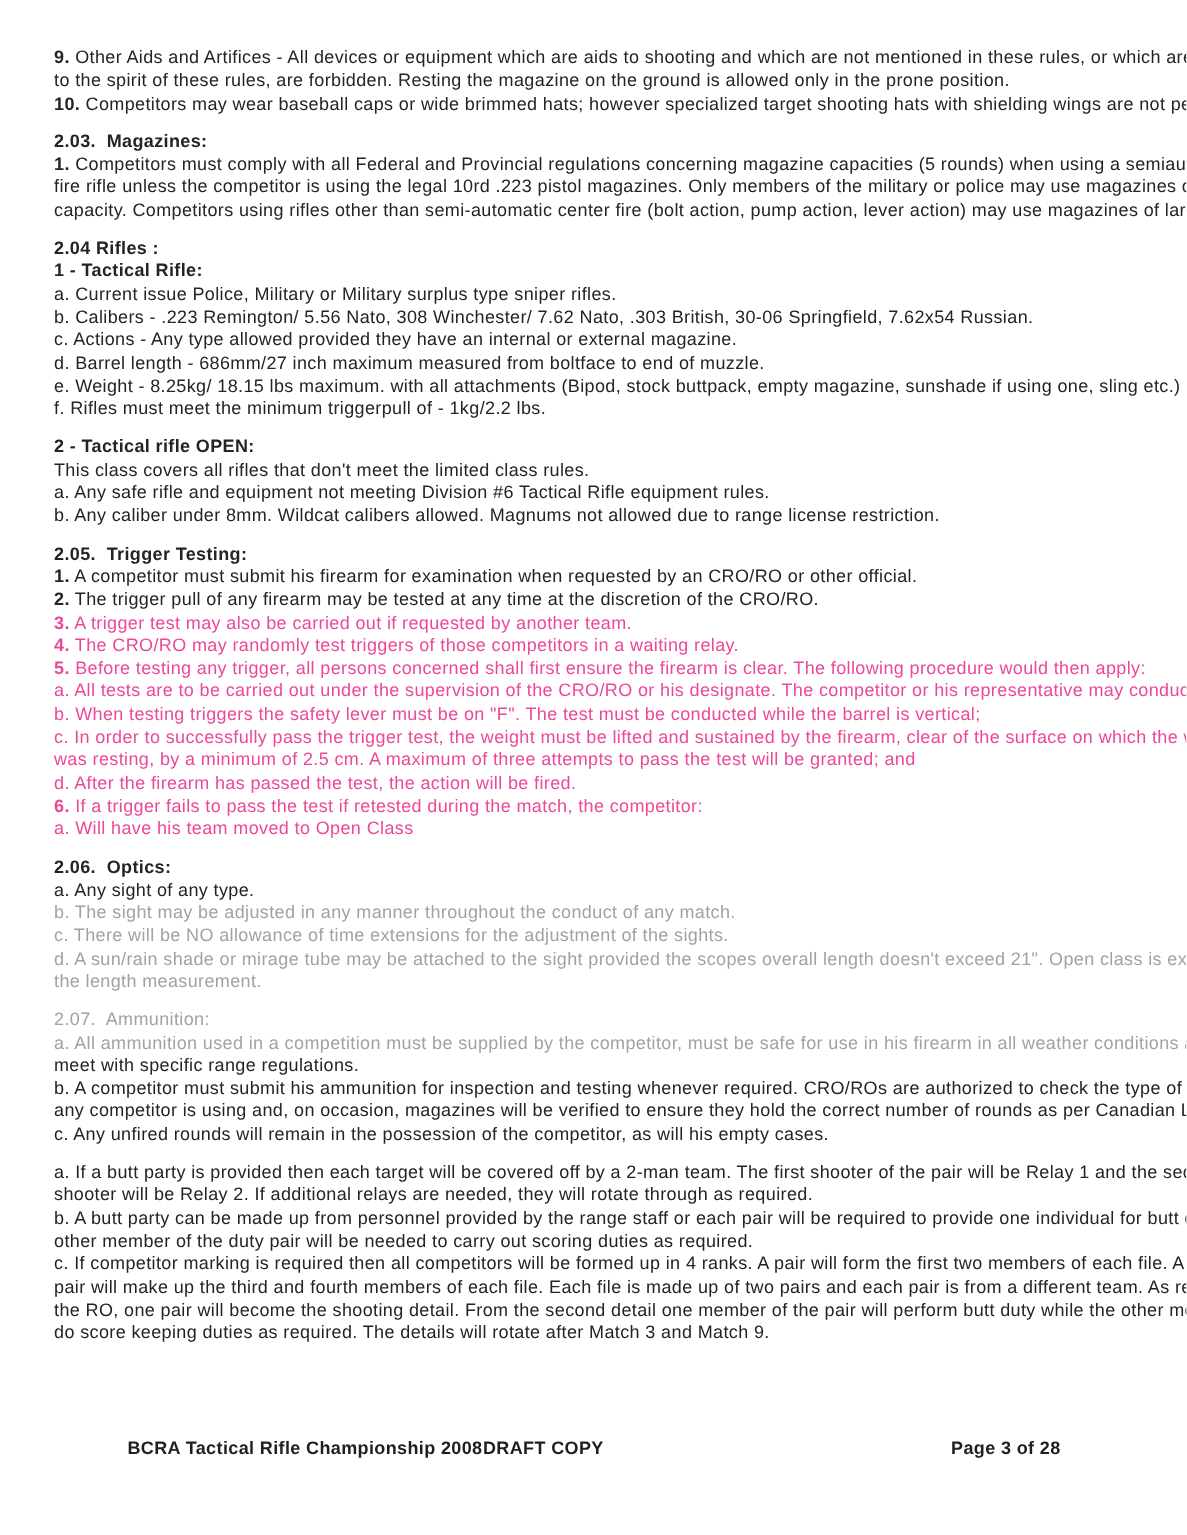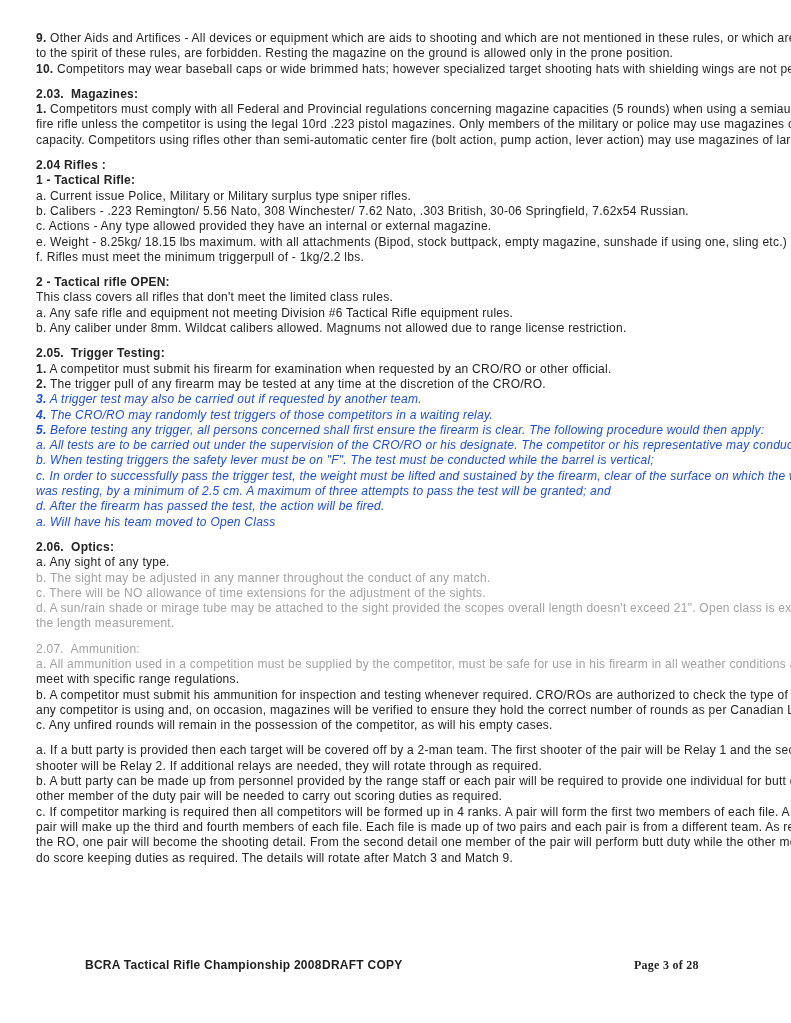--- a/index.html
+++ b/index.html
@@ -17,33 +17,33 @@
   .block {margin-bottom:10px;}
   .line {
     white-space:pre;
     font-size:12px;
     line-height:15.3px;
     letter-spacing:0.25px;
     color:#242424;
   }
   .hd {font-weight:700;}
   .pfx {font-weight:700;}
-  .s-m {color:#1d4ed8;font-style:italic;}
+  .s-m {color:#ec4899;}
   .s-f {color:#a2a2a2;}
   .footer-bar {position:absolute; top:958px; left:0; width:692px; height:16px;}
   .footer-bar span {
     position:absolute;
     font-size:12px; font-weight:700;
     letter-spacing:0.25px;
     color:#1f1f1f;
     white-space:pre;
   }
   .f-left {left:85px;}
   .f-center {left:298px;padding-left:24px;}
-  .f-right {left:634px;font-family:Liberation Serif, serif;}
+  .f-right {left:634px;}
 </style>
 </head>
 <body>
 
 <div class="page">
   <div class="doc-body">
       <div class="block">
         <div class="line s-n"><span class="pfx">9.</span> Other Aids and Artifices - All devices or equipment which are aids to shooting and which are not mentioned in these rules, or which are contrary</div>
         <div class="line s-n">to the spirit of these rules, are forbidden. Resting the magazine on the ground is allowed only in the prone position.</div>
         <div class="line s-n"><span class="pfx">10.</span> Competitors may wear baseball caps or wide brimmed hats; however specialized target shooting hats with shielding wings are not permitted.</div>
@@ -53,20 +53,21 @@
         <div class="line s-n"><span class="pfx">1.</span> Competitors must comply with all Federal and Provincial regulations concerning magazine capacities (5 rounds) when using a semiautomatic center</div>
         <div class="line s-n">fire rifle unless the competitor is using the legal 10rd .223 pistol magazines. Only members of the military or police may use magazines of larger</div>
         <div class="line s-n">capacity. Competitors using rifles other than semi-automatic center fire (bolt action, pump action, lever action) may use magazines of larger capacity.</div>
       </div>
       <div class="block">
         <div class="line hd s-n">2.04 Rifles :</div>
         <div class="line hd s-n">1 - Tactical Rifle:</div>
         <div class="line s-n">a. Current issue Police, Military or Military surplus type sniper rifles.</div>
         <div class="line s-n">b. Calibers - .223 Remington/ 5.56 Nato, 308 Winchester/ 7.62 Nato, .303 British, 30-06 Springfield, 7.62x54 Russian.</div>
         <div class="line s-n">c. Actions - Any type allowed provided they have an internal or external magazine.</div>
+        <div class="line s-n">d. Barrel length - 686mm/27 inch maximum measured from boltface to end of muzzle.</div>
         <div class="line s-n">e. Weight - 8.25kg/ 18.15 lbs maximum. with all attachments (Bipod, stock buttpack, empty magazine, sunshade if using one, sling etc.)</div>
         <div class="line s-n">f. Rifles must meet the minimum triggerpull of - 1kg/2.2 lbs.</div>
       </div>
       <div class="block">
         <div class="line hd s-n">2 - Tactical rifle OPEN:</div>
         <div class="line s-n">This class covers all rifles that don't meet the limited class rules.</div>
         <div class="line s-n">a. Any safe rifle and equipment not meeting Division #6 Tactical Rifle equipment rules.</div>
         <div class="line s-n">b. Any caliber under 8mm. Wildcat calibers allowed. Magnums not allowed due to range license restriction.</div>
       </div>
       <div class="block">
@@ -74,20 +75,21 @@
         <div class="line s-n"><span class="pfx">1.</span> A competitor must submit his firearm for examination when requested by an CRO/RO or other official.</div>
         <div class="line s-n"><span class="pfx">2.</span> The trigger pull of any firearm may be tested at any time at the discretion of the CRO/RO.</div>
         <div class="line s-m"><span class="pfx">3.</span> A trigger test may also be carried out if requested by another team.</div>
         <div class="line s-m"><span class="pfx">4.</span> The CRO/RO may randomly test triggers of those competitors in a waiting relay.</div>
         <div class="line s-m"><span class="pfx">5.</span> Before testing any trigger, all persons concerned shall first ensure the firearm is clear. The following procedure would then apply:</div>
         <div class="line s-m">a. All tests are to be carried out under the supervision of the CRO/RO or his designate. The competitor or his representative may conduct the test;</div>
         <div class="line s-m">b. When testing triggers the safety lever must be on "F". The test must be conducted while the barrel is vertical;</div>
         <div class="line s-m">c. In order to successfully pass the trigger test, the weight must be lifted and sustained by the firearm, clear of the surface on which the weight</div>
         <div class="line s-m">was resting, by a minimum of 2.5 cm. A maximum of three attempts to pass the test will be granted; and</div>
         <div class="line s-m">d. After the firearm has passed the test, the action will be fired.</div>
+        <div class="line s-m"><span class="pfx">6.</span> If a trigger fails to pass the test if retested during the match, the competitor:</div>
         <div class="line s-m">a. Will have his team moved to Open Class</div>
       </div>
       <div class="block">
         <div class="line hd s-n">2.06.  Optics:</div>
         <div class="line s-n">a. Any sight of any type.</div>
         <div class="line s-f">b. The sight may be adjusted in any manner throughout the conduct of any match.</div>
         <div class="line s-f">c. There will be NO allowance of time extensions for the adjustment of the sights.</div>
         <div class="line s-f">d. A sun/rain shade or mirage tube may be attached to the sight provided the scopes overall length doesn't exceed 21". Open class is exempt from</div>
         <div class="line s-f">the length measurement.</div>
       </div>

